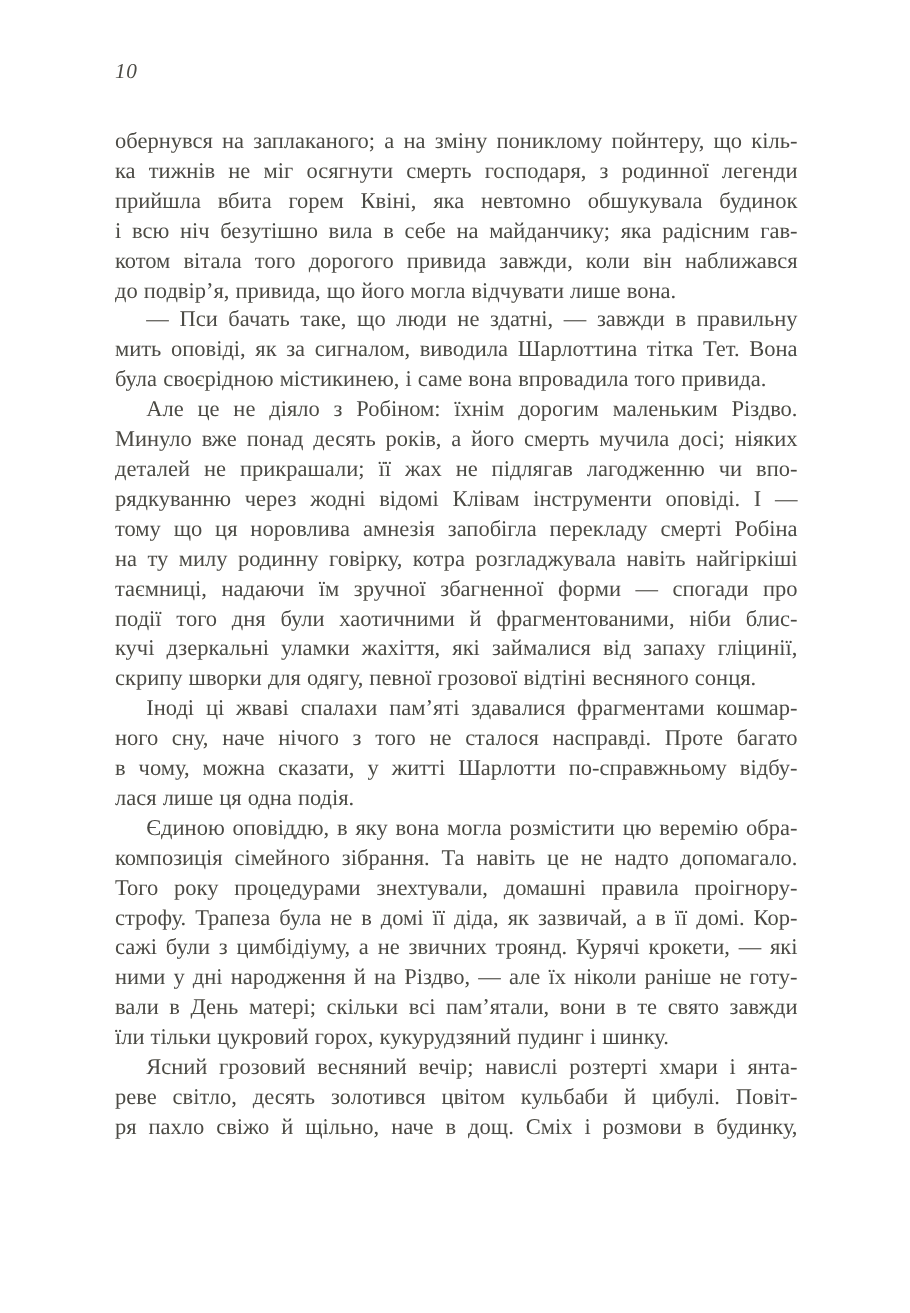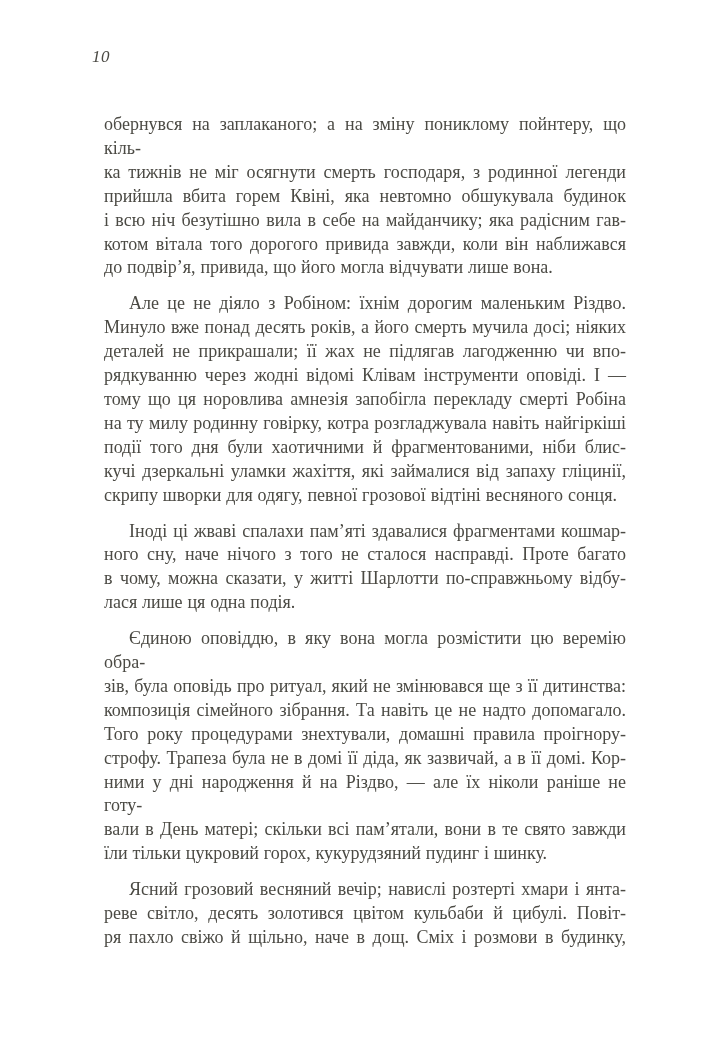--- a/index.html
+++ b/index.html
@@ -24,21 +24,21 @@
   }
   .page-text {
     position: absolute;
     left: 92px;
     top: 101px;
     width: 546px;
     font-size: 18px;
     line-height: 23.9px;
   }
   .paragraph {
-    margin: 12px;
+    margin: 0;
     padding: 0;
   }
   .line {
     text-align: justify;
     text-align-last: justify;
     word-spacing: 0.02em;
     white-space: normal;
   }
   .line.para-end {
     text-align-last: left;
@@ -55,42 +55,48 @@
 <div class="page-text">
     <div class="paragraph">
       <div class="line">обернувся на заплаканого; а на зміну пониклому пойнтеру, що кіль-</div>
       <div class="line">ка тижнів не міг осягнути смерть господаря, з родинної легенди</div>
       <div class="line">прийшла вбита горем Квіні, яка невтомно обшукувала будинок</div>
       <div class="line">і всю ніч безутішно вила в себе на майданчику; яка радісним гав-</div>
       <div class="line">котом вітала того дорогого привида завжди, коли він наближався</div>
       <div class="line para-end">до подвір’я, привида, що його могла відчувати лише вона.</div>
     </div>
     <div class="paragraph">
+      <div class="line indent">— Пси бачать таке, що люди не здатні, — завжди в правильну</div>
+      <div class="line">мить оповіді, як за сигналом, виводила Шарлоттина тітка Тет. Вона</div>
+      <div class="line para-end">була своєрідною містикинею, і саме вона впровадила того привида.</div>
+    </div>
+    <div class="paragraph">
       <div class="line indent">Але це не діяло з Робіном: їхнім дорогим маленьким Різдво.</div>
       <div class="line">Минуло вже понад десять років, а його смерть мучила досі; ніяких</div>
       <div class="line">деталей не прикрашали; її жах не підлягав лагодженню чи впо-</div>
       <div class="line">рядкуванню через жодні відомі Клівам інструменти оповіді. І —</div>
       <div class="line">тому що ця норовлива амнезія запобігла перекладу смерті Робіна</div>
       <div class="line">на ту милу родинну говірку, котра розгладжувала навіть найгіркіші</div>
+      <div class="line">таємниці, надаючи їм зручної збагненної форми — спогади про</div>
       <div class="line">події того дня були хаотичними й фрагментованими, ніби блис-</div>
       <div class="line">кучі дзеркальні уламки жахіття, які займалися від запаху гліцинії,</div>
       <div class="line para-end">скрипу шворки для одягу, певної грозової відтіні весняного сонця.</div>
     </div>
     <div class="paragraph">
       <div class="line indent">Іноді ці жваві спалахи пам’яті здавалися фрагментами кошмар-</div>
       <div class="line">ного сну, наче нічого з того не сталося насправді. Проте багато</div>
       <div class="line">в чому, можна сказати, у житті Шарлотти по-справжньому відбу-</div>
       <div class="line para-end">лася лише ця одна подія.</div>
     </div>
     <div class="paragraph">
       <div class="line indent">Єдиною оповіддю, в яку вона могла розмістити цю веремію обра-</div>
-      <div class="line">зів, була оповідь про ритуал, який не змінювався ще з її дитинства:</div>
       <div class="line">композиція сімейного зібрання. Та навіть це не надто допомагало.</div>
       <div class="line">Того року процедурами знехтували, домашні правила проігнору-</div>
       <div class="line">строфу. Трапеза була не в домі її діда, як зазвичай, а в її домі. Кор-</div>
+      <div class="line">сажі були з цимбідіуму, а не звичних троянд. Курячі крокети, — які</div>
       <div class="line">ними у дні народження й на Різдво, — але їх ніколи раніше не готу-</div>
       <div class="line">вали в День матері; скільки всі пам’ятали, вони в те свято завжди</div>
       <div class="line para-end">їли тільки цукровий горох, кукурудзяний пудинг і шинку.</div>
     </div>
     <div class="paragraph">
       <div class="line indent">Ясний грозовий весняний вечір; навислі розтерті хмари і янта-</div>
       <div class="line">реве світло, десять золотився цвітом кульбаби й цибулі. Повіт-</div>
       <div class="line">ря пахло свіжо й щільно, наче в дощ. Сміх і розмови в будинку,</div>
     </div>
   </div>

